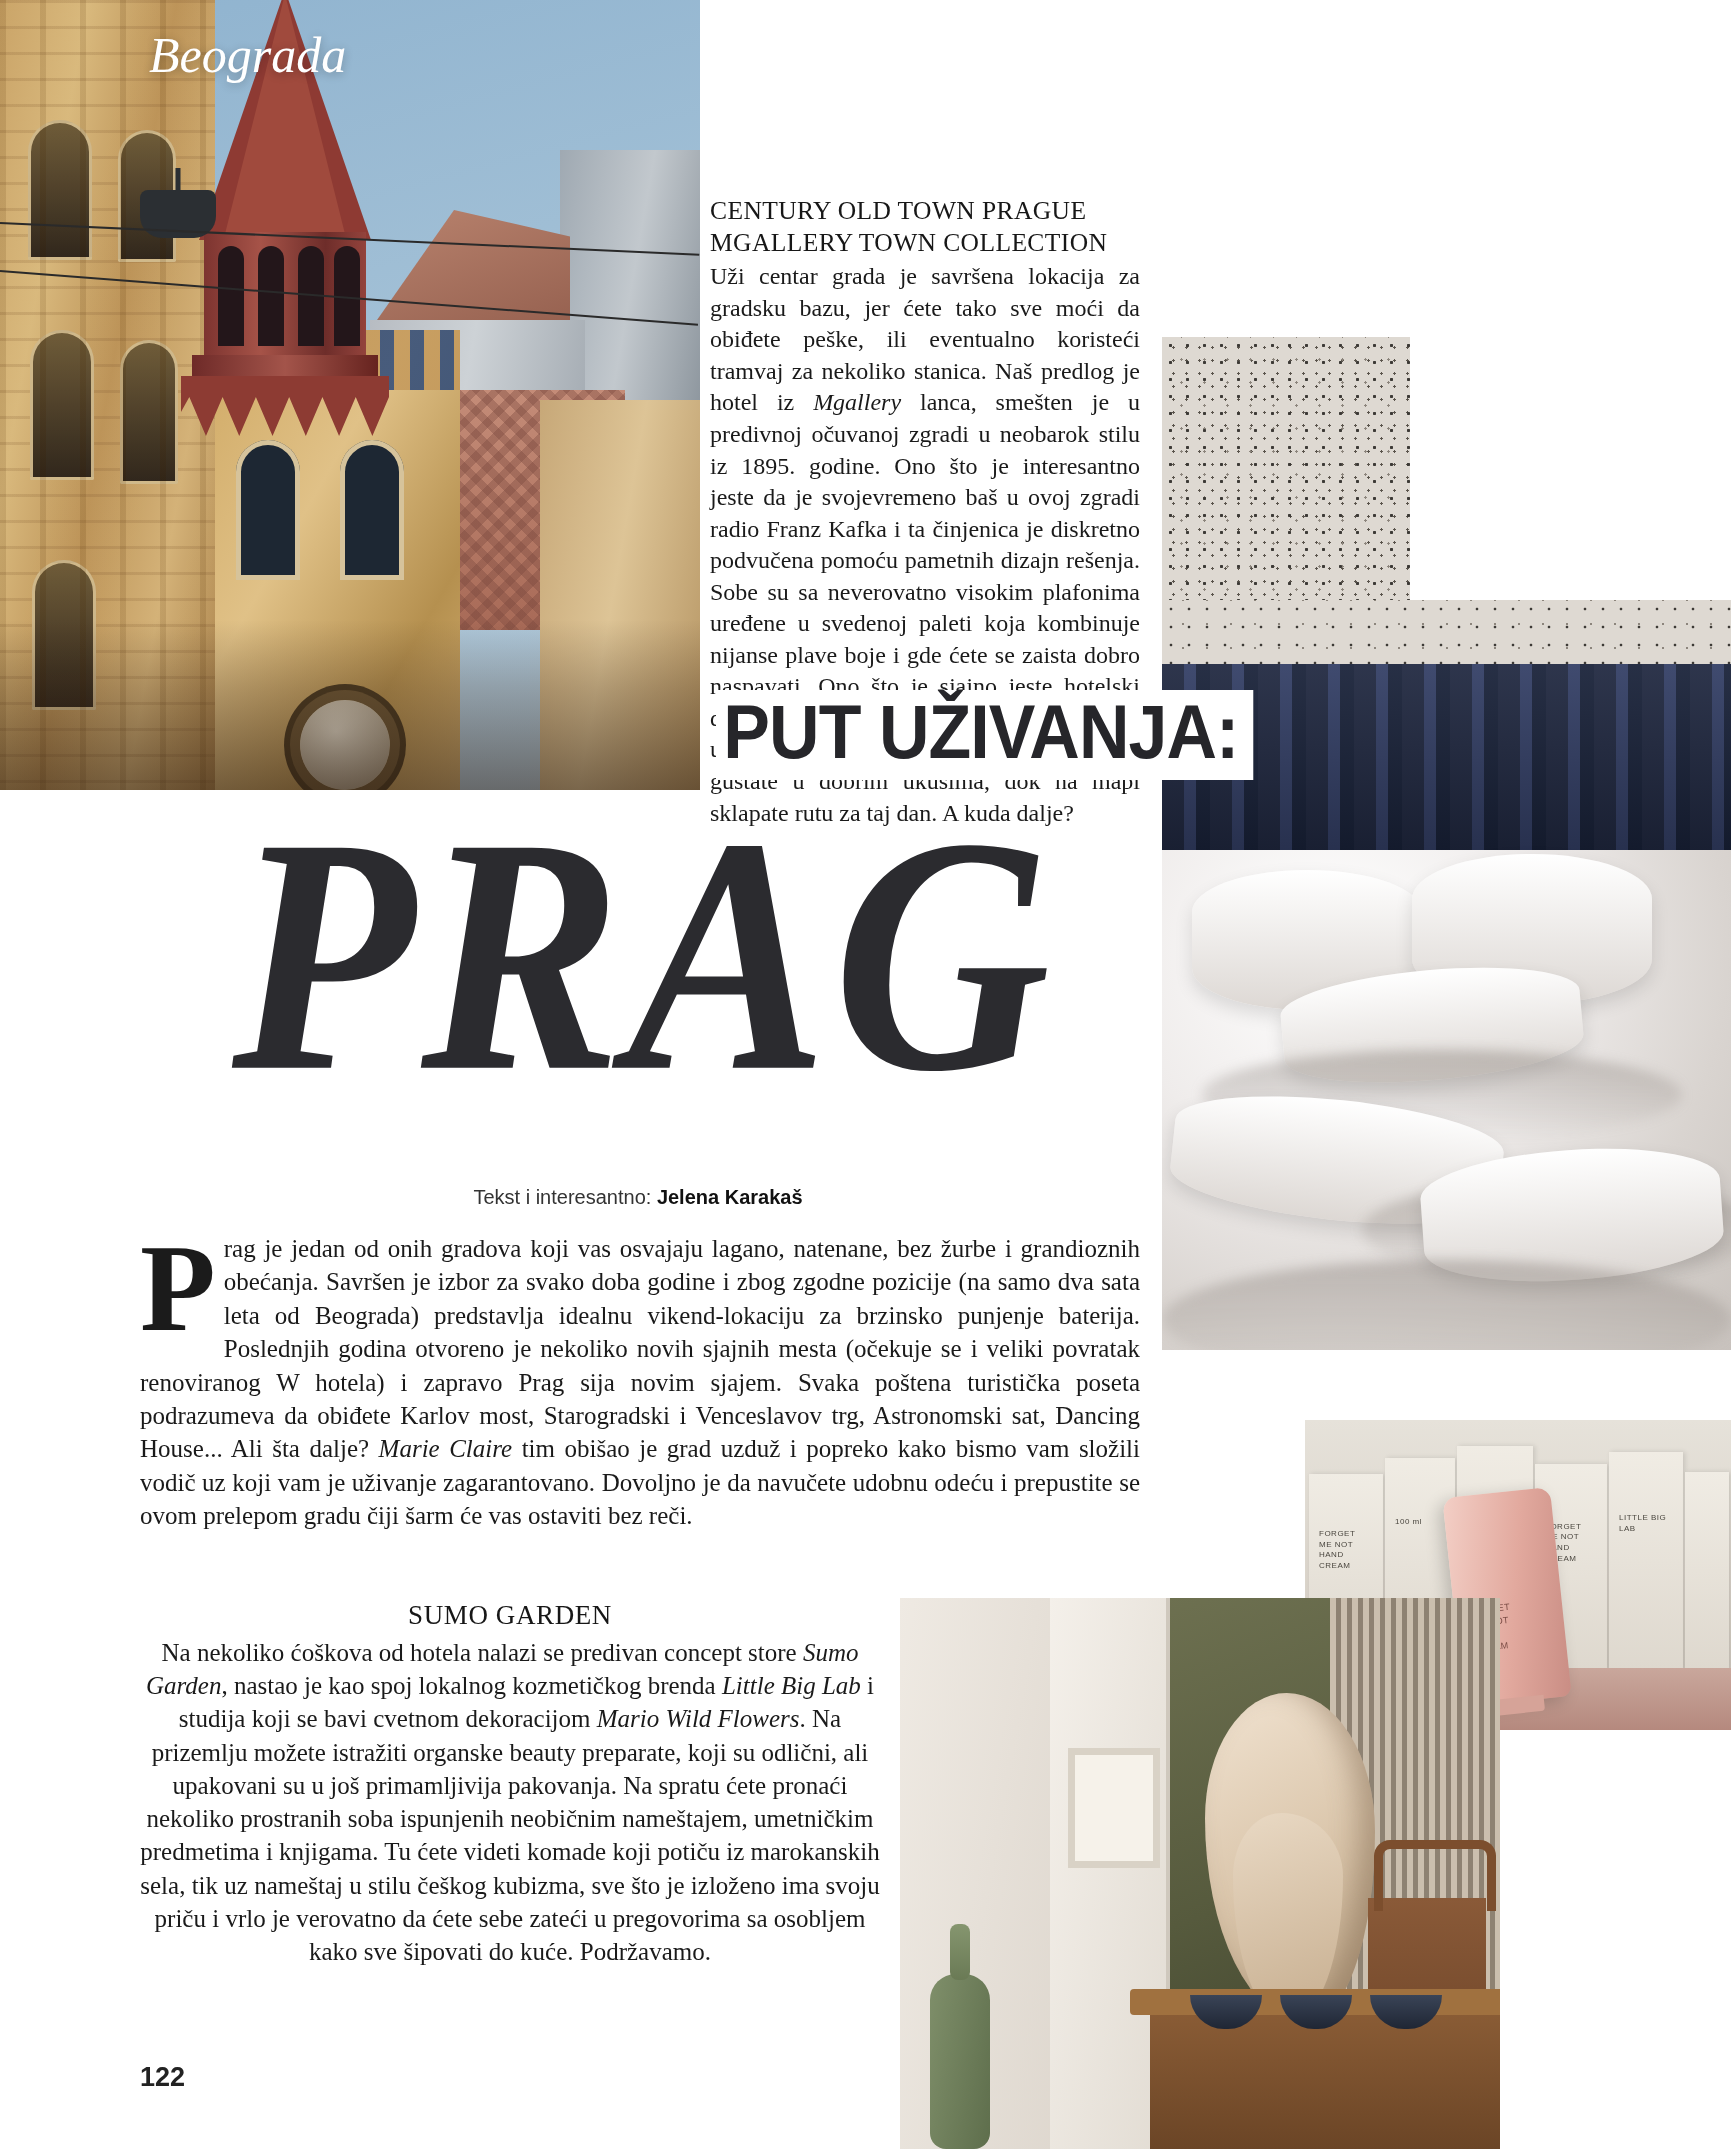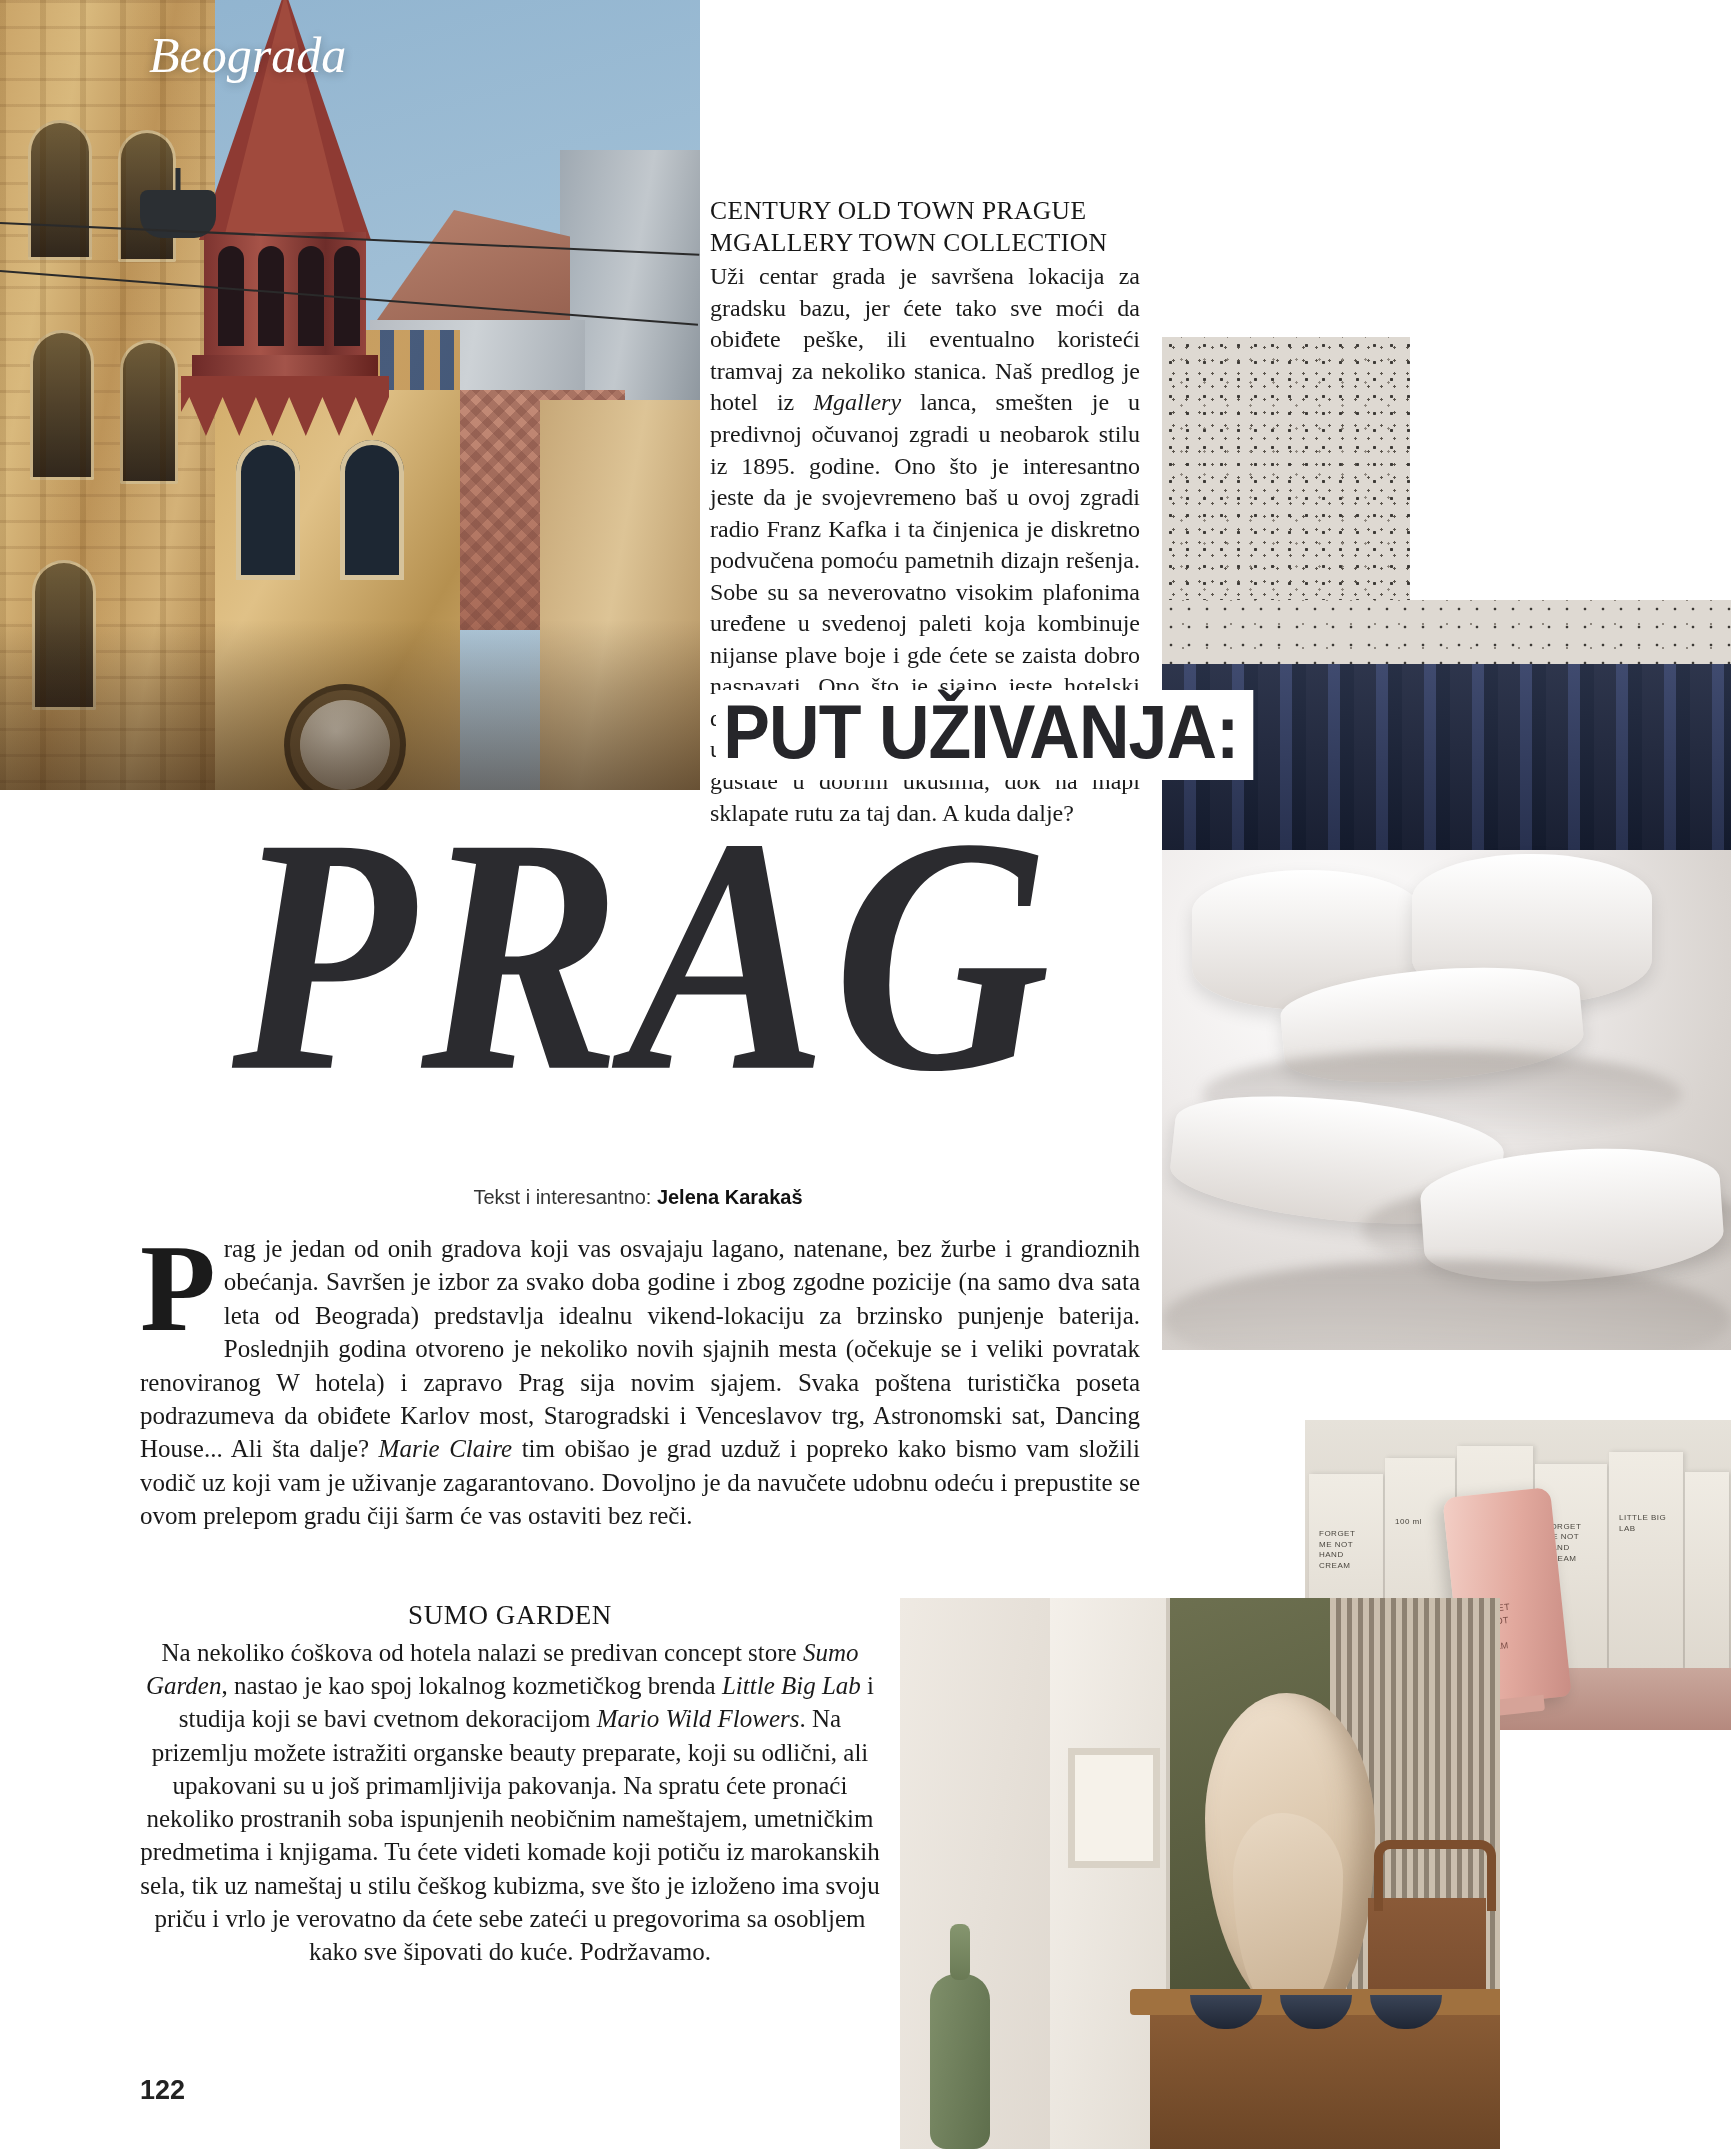--- a/index.html
+++ b/index.html
@@ -197,21 +197,21 @@
   }
   .sumo-head{
     font-size:27px;letter-spacing:.6px;margin-bottom:2px;color:#171717;
   }
   .sumo p i{font-style:italic;}
 
   
   .pagenum{
     position:absolute;left:140px;top:2062px;
     font-family:"Liberation Sans", sans-serif;
-    font-weight:700;font-size:27px;color:#222;margin-top:13px;
+    font-weight:700;font-size:27px;color:#222;
   }
 
   
   .photo-bed{
     position:absolute;left:1162px;top:600px;width:569px;height:750px;overflow:hidden;
     background:#cfcac4;
   }
   .bed-curtain{
     position:absolute;left:0;top:0;width:100%;height:300px;
     background:

